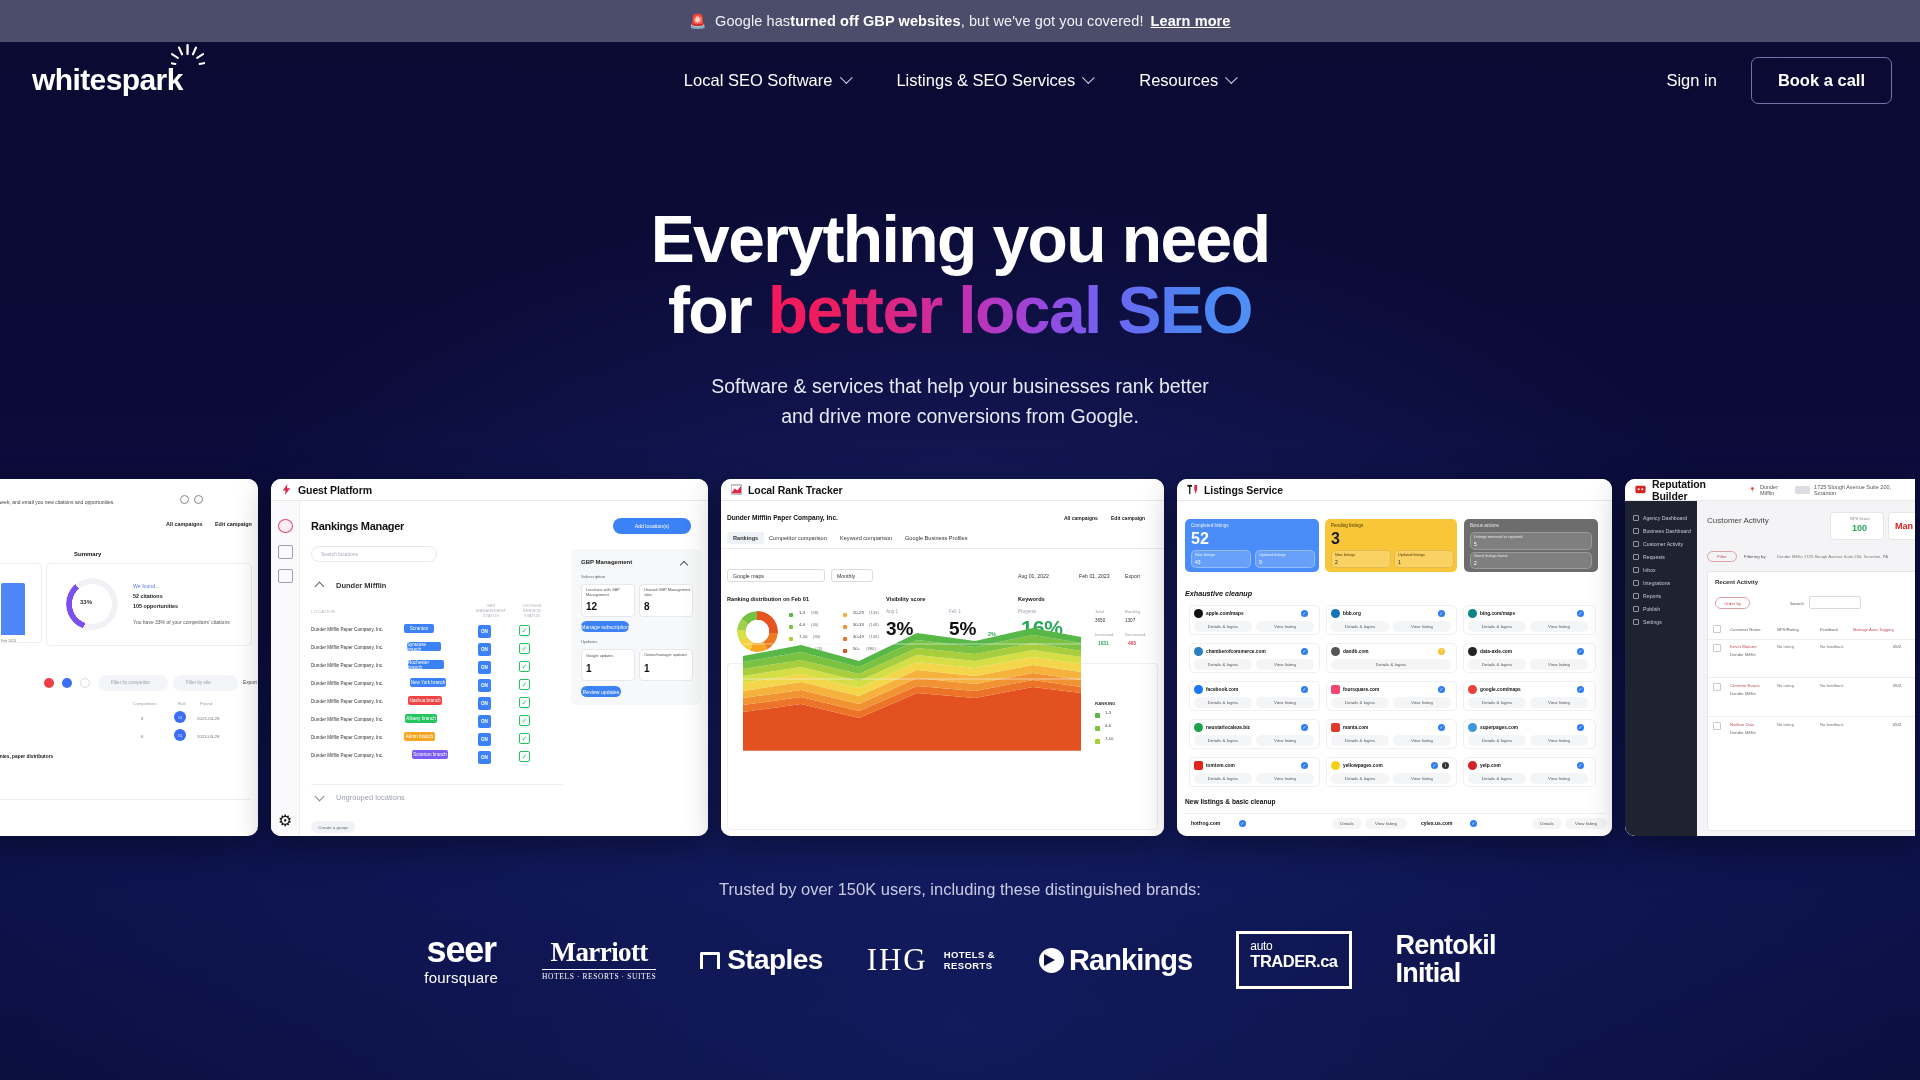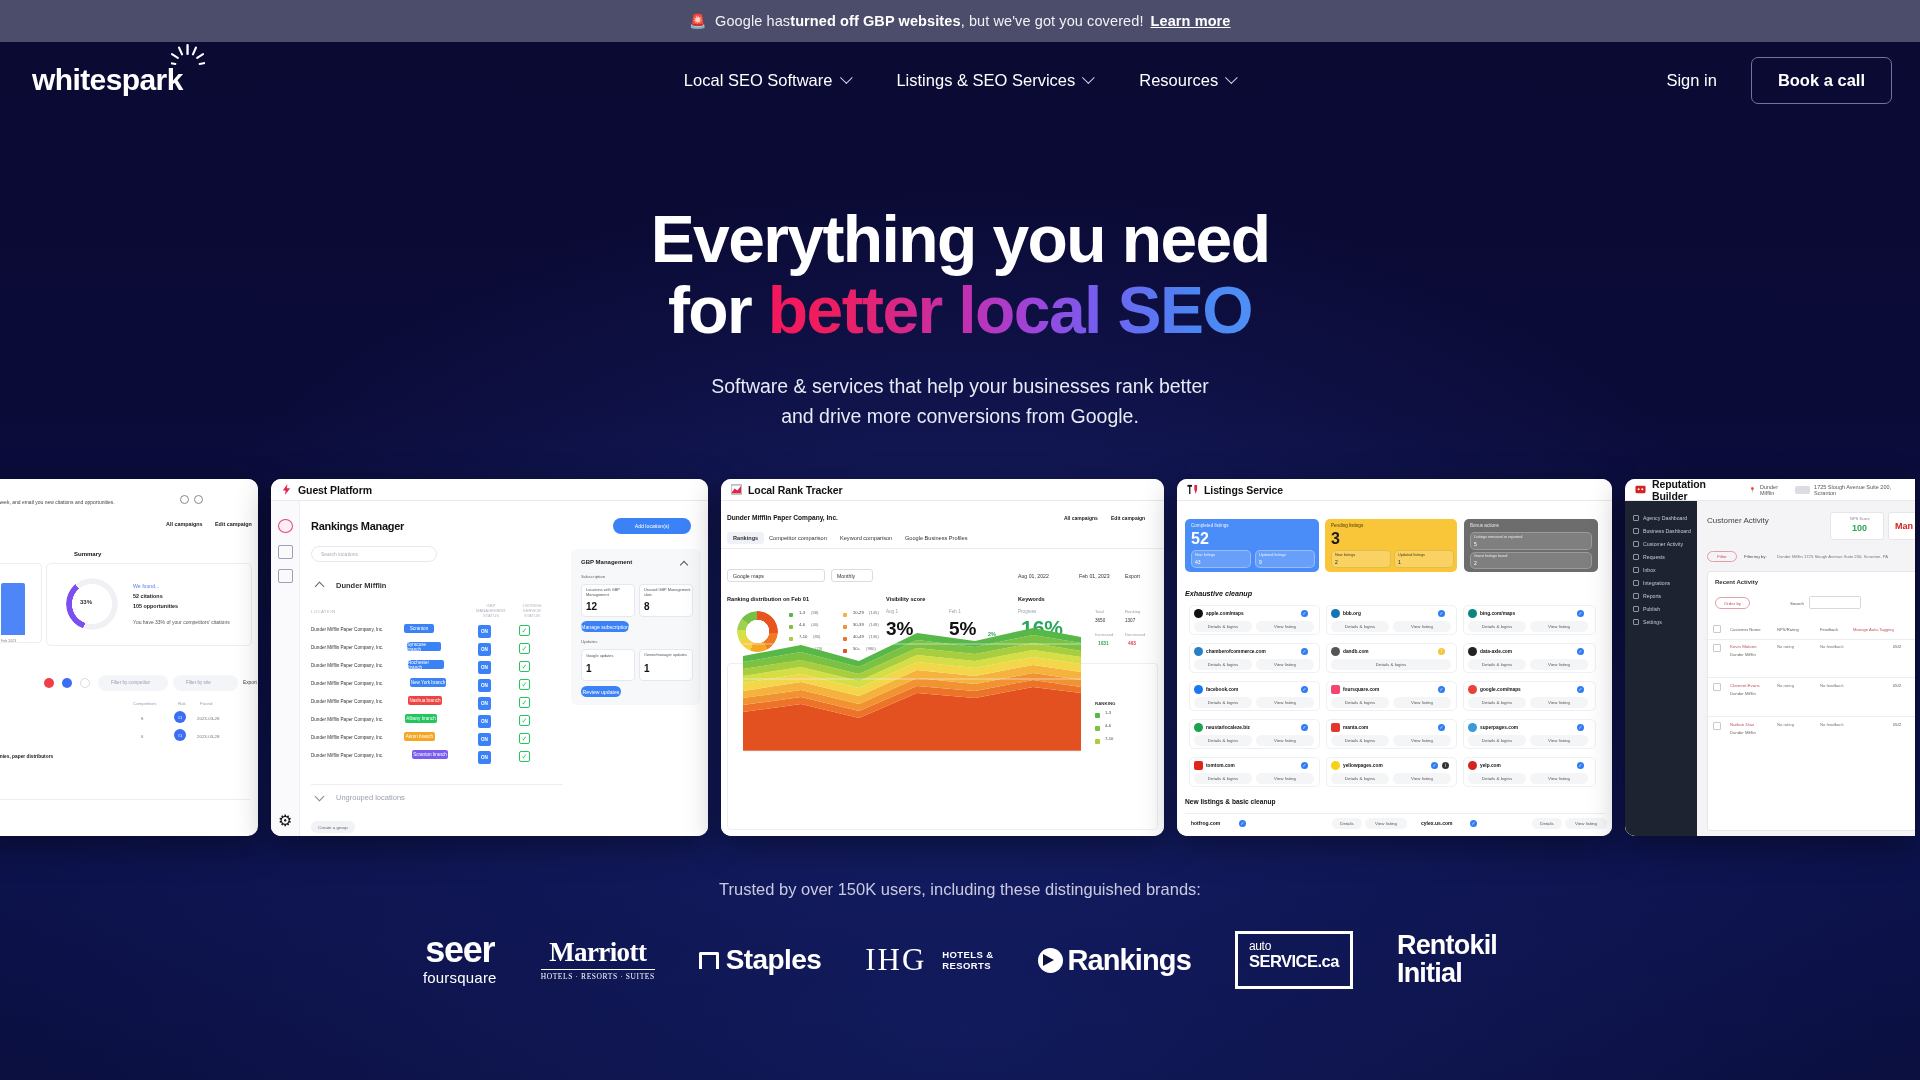--- a/index.html
+++ b/index.html
@@ -844,21 +844,21 @@
     </div>
     <div class="lg">
       <div class="exp">
         <span class="exp-mark"></span>
         <span>Rankings</span>
       </div>
     </div>
     <div class="lg">
       <div class="autot">
         <div class="a1">auto</div>
-        <div class="a2">SERVICE.ca</div>
+        <div class="a2">TRADER.ca</div>
       </div>
     </div>
     <div class="lg">
       <div class="rent">
         <span>Rentokil</span><br>
         <span>Initial</span>
       </div>
     </div>
   </div>
 

